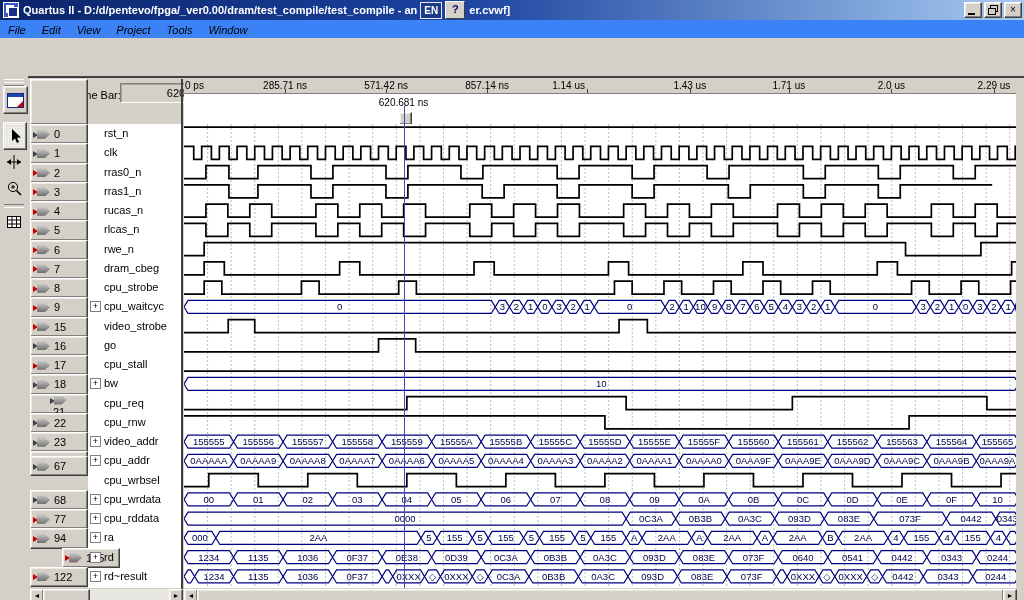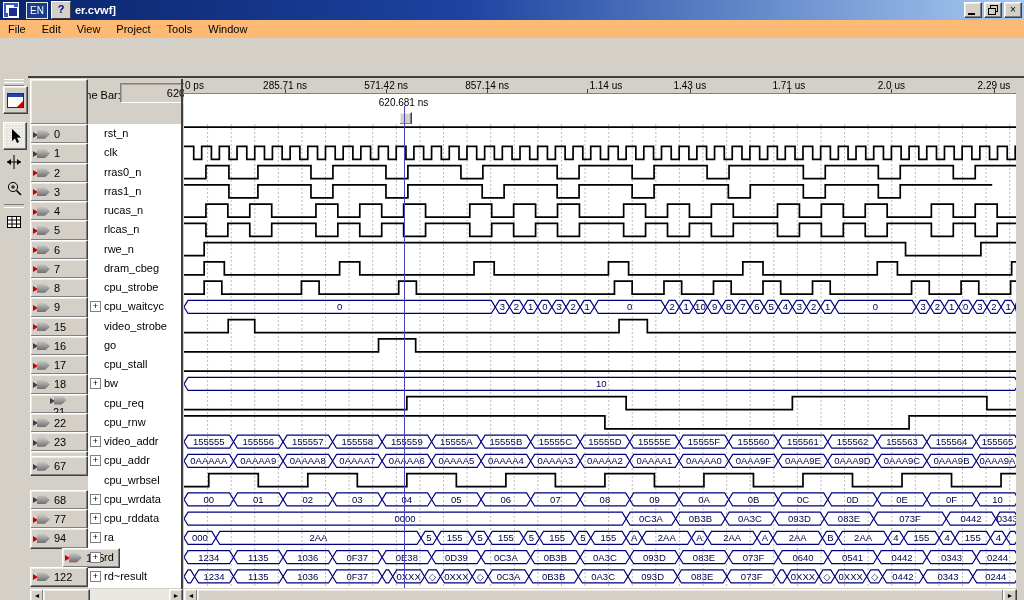--- a/index.html
+++ b/index.html
@@ -16,32 +16,32 @@
   
   .titlebar{left:0;top:0;width:1024px;height:20px;
             background:linear-gradient(90deg,#0a246a 0%,#1c43a0 45%,#a6caf0 100%);
             display:flex;align-items:center;color:#fff;font-weight:bold;}
   .appicon{width:14px;height:14px;margin:0 4px 0 3px;background:#3a57c8;border:1px solid #fff;
            position:relative;flex:none;}
   .appicon:before{content:"";position:absolute;left:2px;top:2px;width:8px;height:8px;background:#fff;}
   .appicon:after{content:"";position:absolute;left:4px;top:4px;width:8px;height:8px;background:#1a2f8a;border:1px solid #fff;}
   .ttext{white-space:nowrap;overflow:hidden;}
   .enbadge{flex:none;margin:0 3px;width:20px;height:15px;background:#1a3a8c;border:1px solid #e8e8e8;
-           color:#fff;font-size:10px;font-weight:normal;text-align:center;line-height:15px;}
+           color:#fff;font-size:10px;font-weight:bold;text-align:center;line-height:15px;}
   .helpbtn{flex:none;width:18px;height:16px;background:#d4d0c8;border:1px solid #fff;
            border-right-color:#404040;border-bottom-color:#404040;color:#00077a;
            font-size:11px;font-weight:bold;text-align:center;line-height:15px;}
   .winbtns{margin-left:auto;margin-right:2px;display:flex;gap:2px;}
   .wbtn{width:16px;height:14px;position:relative;font-weight:normal;color:#000;
         text-align:center;line-height:13px;font-size:10px;}
   .wbtn .mingl{position:absolute;left:3px;bottom:2px;width:7px;height:2px;background:#000;}
   .wbtn .resgl1{position:absolute;left:5px;top:2px;width:6px;height:5px;border:1px solid #000;}
   .wbtn .resgl2{position:absolute;left:3px;top:5px;width:6px;height:5px;border:1px solid #000;background:#d4d0c8;}
   
-  .menubar{left:0;top:20px;width:1024px;height:18px;display:flex;align-items:center;background:#fdba74;}
+  .menubar{left:0;top:20px;width:1024px;height:18px;display:flex;align-items:flex-end;background:#3b82f6;font-style:italic;}
   .menu-item{padding:2px 8px;}
   
   .tblabel{top:51px;white-space:nowrap;}
   .tbfield{top:45px;height:18px;text-align:center;line-height:18px;font-size:11px;}
   .spin{width:11px;height:20px;font-size:7px;text-align:center;line-height:18px;color:#000;}
   
   .grip{left:4px;top:41px;width:20px;height:2px;border-top:1px solid #fff;border-bottom:1px solid #808080;}
   .grip2{left:4px;top:44px;width:20px;height:2px;border-top:1px solid #fff;border-bottom:1px solid #808080;}
   .toolbtn{display:flex;align-items:center;justify-content:center;}
   .checked{background:#e8e6e0;background-image:radial-gradient(#fff 30%,transparent 30%);background-size:3px 3px;}
@@ -68,20 +68,21 @@
   .tickmark{position:absolute;bottom:0;width:1px;height:4px;background:#404040;}
   svg text{font-family:"Liberation Sans",sans-serif;}
 </style>
 </head>
 <body>
 
 <div id="app">
 
   <div class="abs titlebar">
     <div class="appicon"></div>
+    <div class="ttext">Quartus II - D:/d/pentevo/fpga/_ver0.00/dram/test_compile/test_compile - an</div>
     <div class="enbadge">EN</div>
     <div class="helpbtn">?</div>
     <div class="ttext" style="margin-left:4px;">er.cvwf]</div>
     <div class="winbtns">
       <div class="wbtn raised">
           <span class="mingl"></span>
         </div>
       <div class="wbtn raised">
           <span class="resgl1"></span>
           <span class="resgl2"></span>
@@ -345,21 +346,21 @@
     <div class="abs" style="left:153px;top:1px;width:2px;height:520px;background:#404040;"></div>
 
     <div class="abs" style="left:156px;top:1px;width:832px;height:14px;background:#d4d0c8;border-bottom:1px solid #808080;" id="rulerStrip">
         <div class="ruler-label" style="left: 1px; text-align: right;">0 ps</div>
         <div class="ruler-label" style="left: 66.0556px; width: 70px; text-align: center;">285.71 ns</div>
         <div class="tickmark" style="left: 101.056px;"></div>
         <div class="ruler-label" style="left: 167.111px; width: 70px; text-align: center;">571.42 ns</div>
         <div class="tickmark" style="left: 202.111px;"></div>
         <div class="ruler-label" style="left: 268.17px; width: 70px; text-align: center;">857.14 ns</div>
         <div class="tickmark" style="left: 303.17px;"></div>
-        <div class="ruler-label" style="left: 368.218px; width: 70px; text-align: right;">1.14 us</div>
+        <div class="ruler-label" style="left: 368.218px; width: 70px; text-align: left;">1.14 us</div>
         <div class="tickmark" style="left: 403.218px;"></div>
         <div class="ruler-label" style="left: 470.791px; width: 70px; text-align: center;">1.43 us</div>
         <div class="tickmark" style="left: 505.791px;"></div>
         <div class="ruler-label" style="left: 569.827px; width: 70px; text-align: center;">1.71 us</div>
         <div class="tickmark" style="left: 604.827px;"></div>
         <div class="ruler-label" style="left: 672.4px; width: 70px; text-align: center;">2.0 us</div>
         <div class="tickmark" style="left: 707.4px;"></div>
         <div class="ruler-label" style="left: 774.973px; width: 70px; text-align: center;">2.29 us</div>
         <div class="tickmark" style="left: 809.973px;"></div>
       </div>

